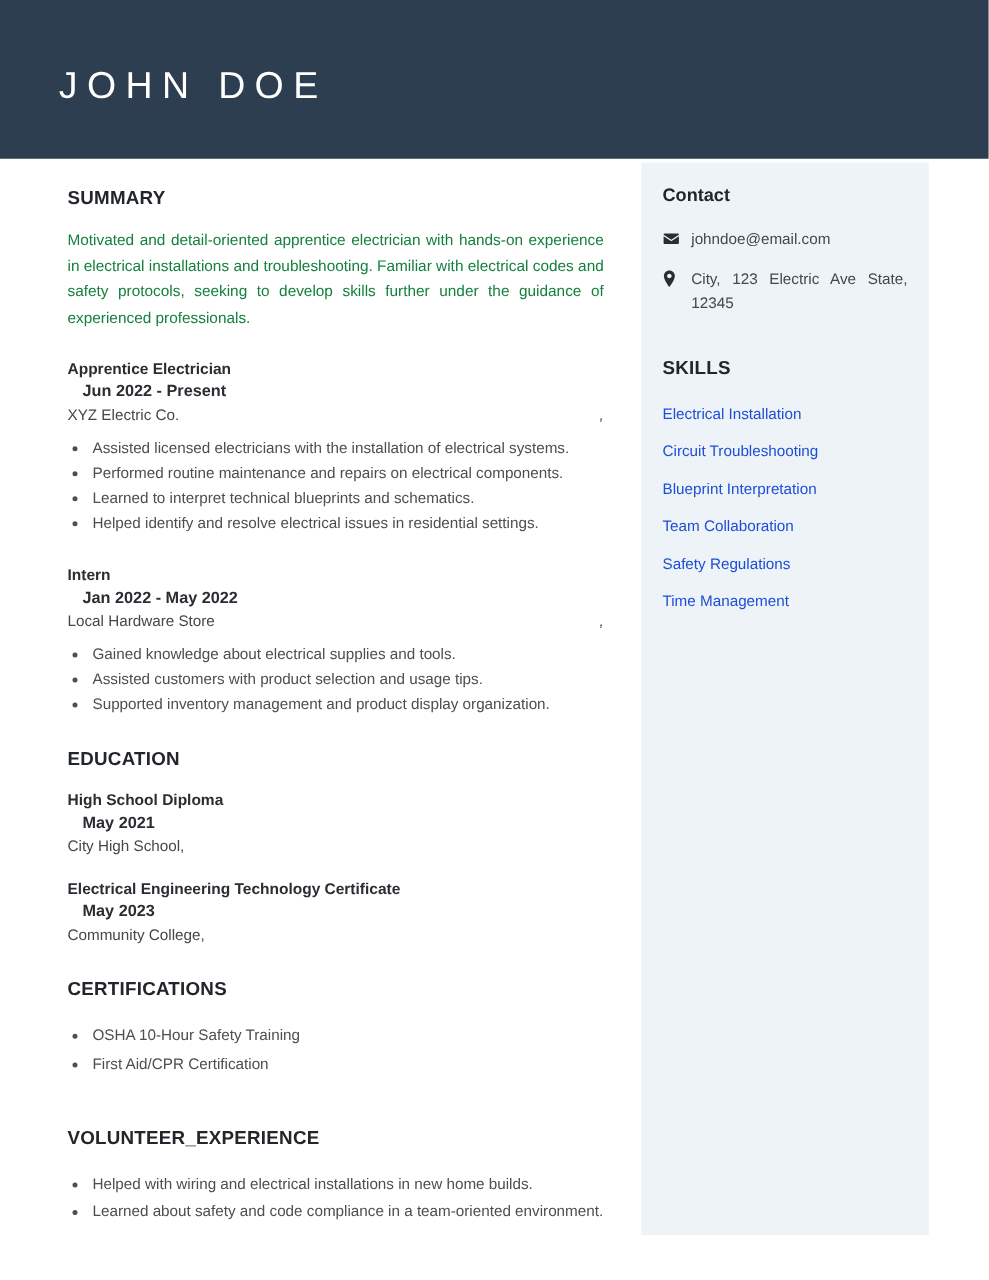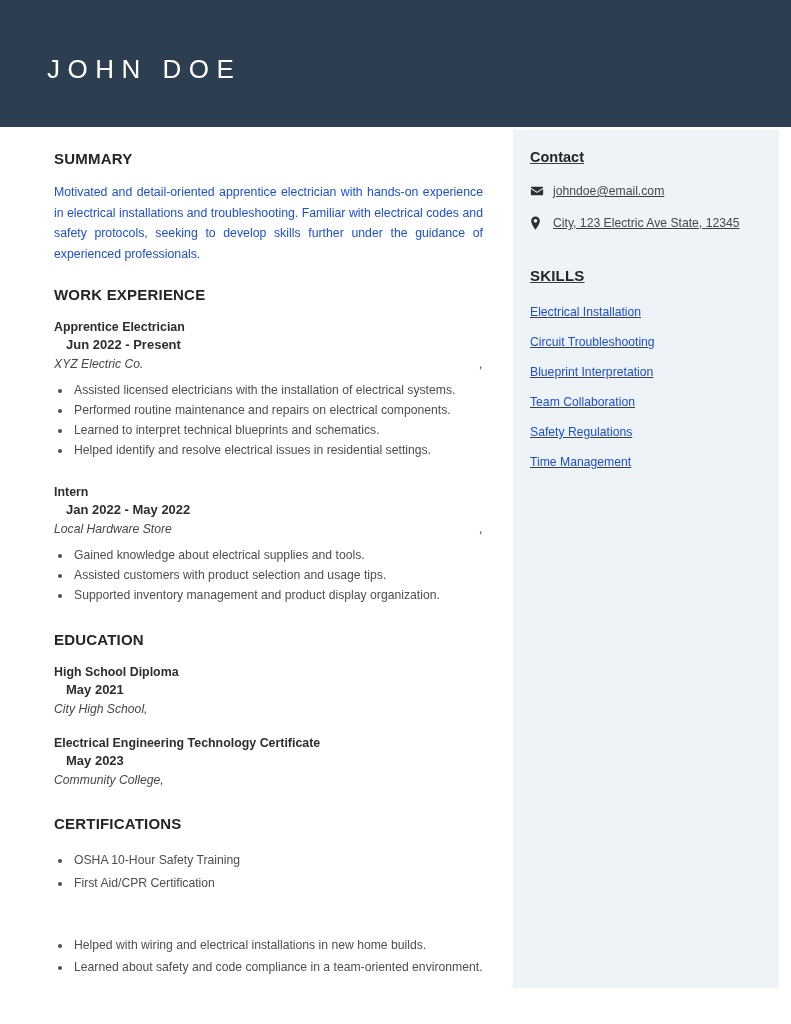--- a/index.html
+++ b/index.html
@@ -25,21 +25,21 @@
     top: 0;
     width: 791px;
     height: 127px;
     background: #2c3e50;
   }
   .candidate-name {
     position: absolute;
     left: 47px;
     top: 47px;
     color: #ffffff;
-    font-size: 26px;
+    font-size: 30px;
     font-weight: 400;
     letter-spacing: 7.5px;
     line-height: 44px;
     white-space: nowrap;
   }
 
   
   .page-body {
     position: absolute;
     left: 0;
@@ -53,42 +53,41 @@
     left: 54px;
     top: 12px;
     width: 429px;
     margin-top: 11px;
   }
 
   .side-panel {
     position: absolute;
     left: 513px;
     top: 3px;
-    width: 266px;
+    width: 230px;
     height: 858px;
     background: #eef3f8;
     padding: 18px 17px 20px 17px;
-    text-decoration: underline;
   }
 
   
   .section-heading {
     font-size: 15px;
     font-weight: bold;
     color: #22252a;
     letter-spacing: 0.2px;
     margin: 0 0 14px 0;
     line-height: 18px;
   }
   .section-block { margin-bottom: 22px; }
 
   .summary-text {
     font-size: 12.3px;
     line-height: 20.5px;
-    color: #1d4ed8;
+    color: #15803d;
     text-align: justify;
     margin: 0;
   }
 
   
   .entry { margin-bottom: 15px; }
   .entry:last-child { margin-bottom: 0; }
 
   .entry-top {
     display: flex;
@@ -111,21 +110,20 @@
   }
   .entry-sub {
     display: flex;
     justify-content: space-between;
     align-items: baseline;
     line-height: 18px;
     margin-top: 1px;
   }
   .entry-org {
     font-size: 12.2px;
-    font-style: italic;
     color: #44474b;
   }
   .entry-org-comma {
     font-size: 12.2px;
     font-style: italic;
     color: #44474b;
   }
 
   .bullets {
     margin: 8px 0 0 0;
@@ -210,21 +208,20 @@
 <div class="page-body">
 
   <div class="main-column">
 
     <div class="section-block">
       <div class="section-heading">SUMMARY</div>
       <p class="summary-text">Motivated and detail-oriented apprentice electrician with hands-on experience in electrical installations and troubleshooting. Familiar with electrical codes and safety protocols, seeking to develop skills further under the guidance of experienced professionals.</p>
     </div>
 
     <div class="section-block">
-      <div class="section-heading">WORK EXPERIENCE</div>
 
       <div class="entry">
         <div class="entry-top">
           <span class="entry-title">Apprentice Electrician</span>
           <span class="entry-dates">Jun 2022 - Present</span>
         </div>
         <div class="entry-sub">
           <span class="entry-org">XYZ Electric Co.</span>
           <span class="entry-org-comma">,</span>
         </div>
@@ -279,20 +276,21 @@
 
     <div class="section-block" style="margin-top:26px;">
       <div class="section-heading" style="margin-bottom:16px;">CERTIFICATIONS</div>
       <ul class="bullets loose" style="margin-top:0;">
         <li>OSHA 10-Hour Safety Training</li>
         <li>First Aid/CPR Certification</li>
       </ul>
     </div>
 
     <div class="section-block" style="margin-top:40px;">
+      <div class="section-heading" style="margin-bottom:16px;">VOLUNTEER_EXPERIENCE</div>
       <ul class="bullets loose" style="margin-top:0;">
         <li>Helped with wiring and electrical installations in new home builds.</li>
         <li>Learned about safety and code compliance in a team-oriented environment.</li>
       </ul>
     </div>
 
   </div>
 
   <div class="side-panel">
 

